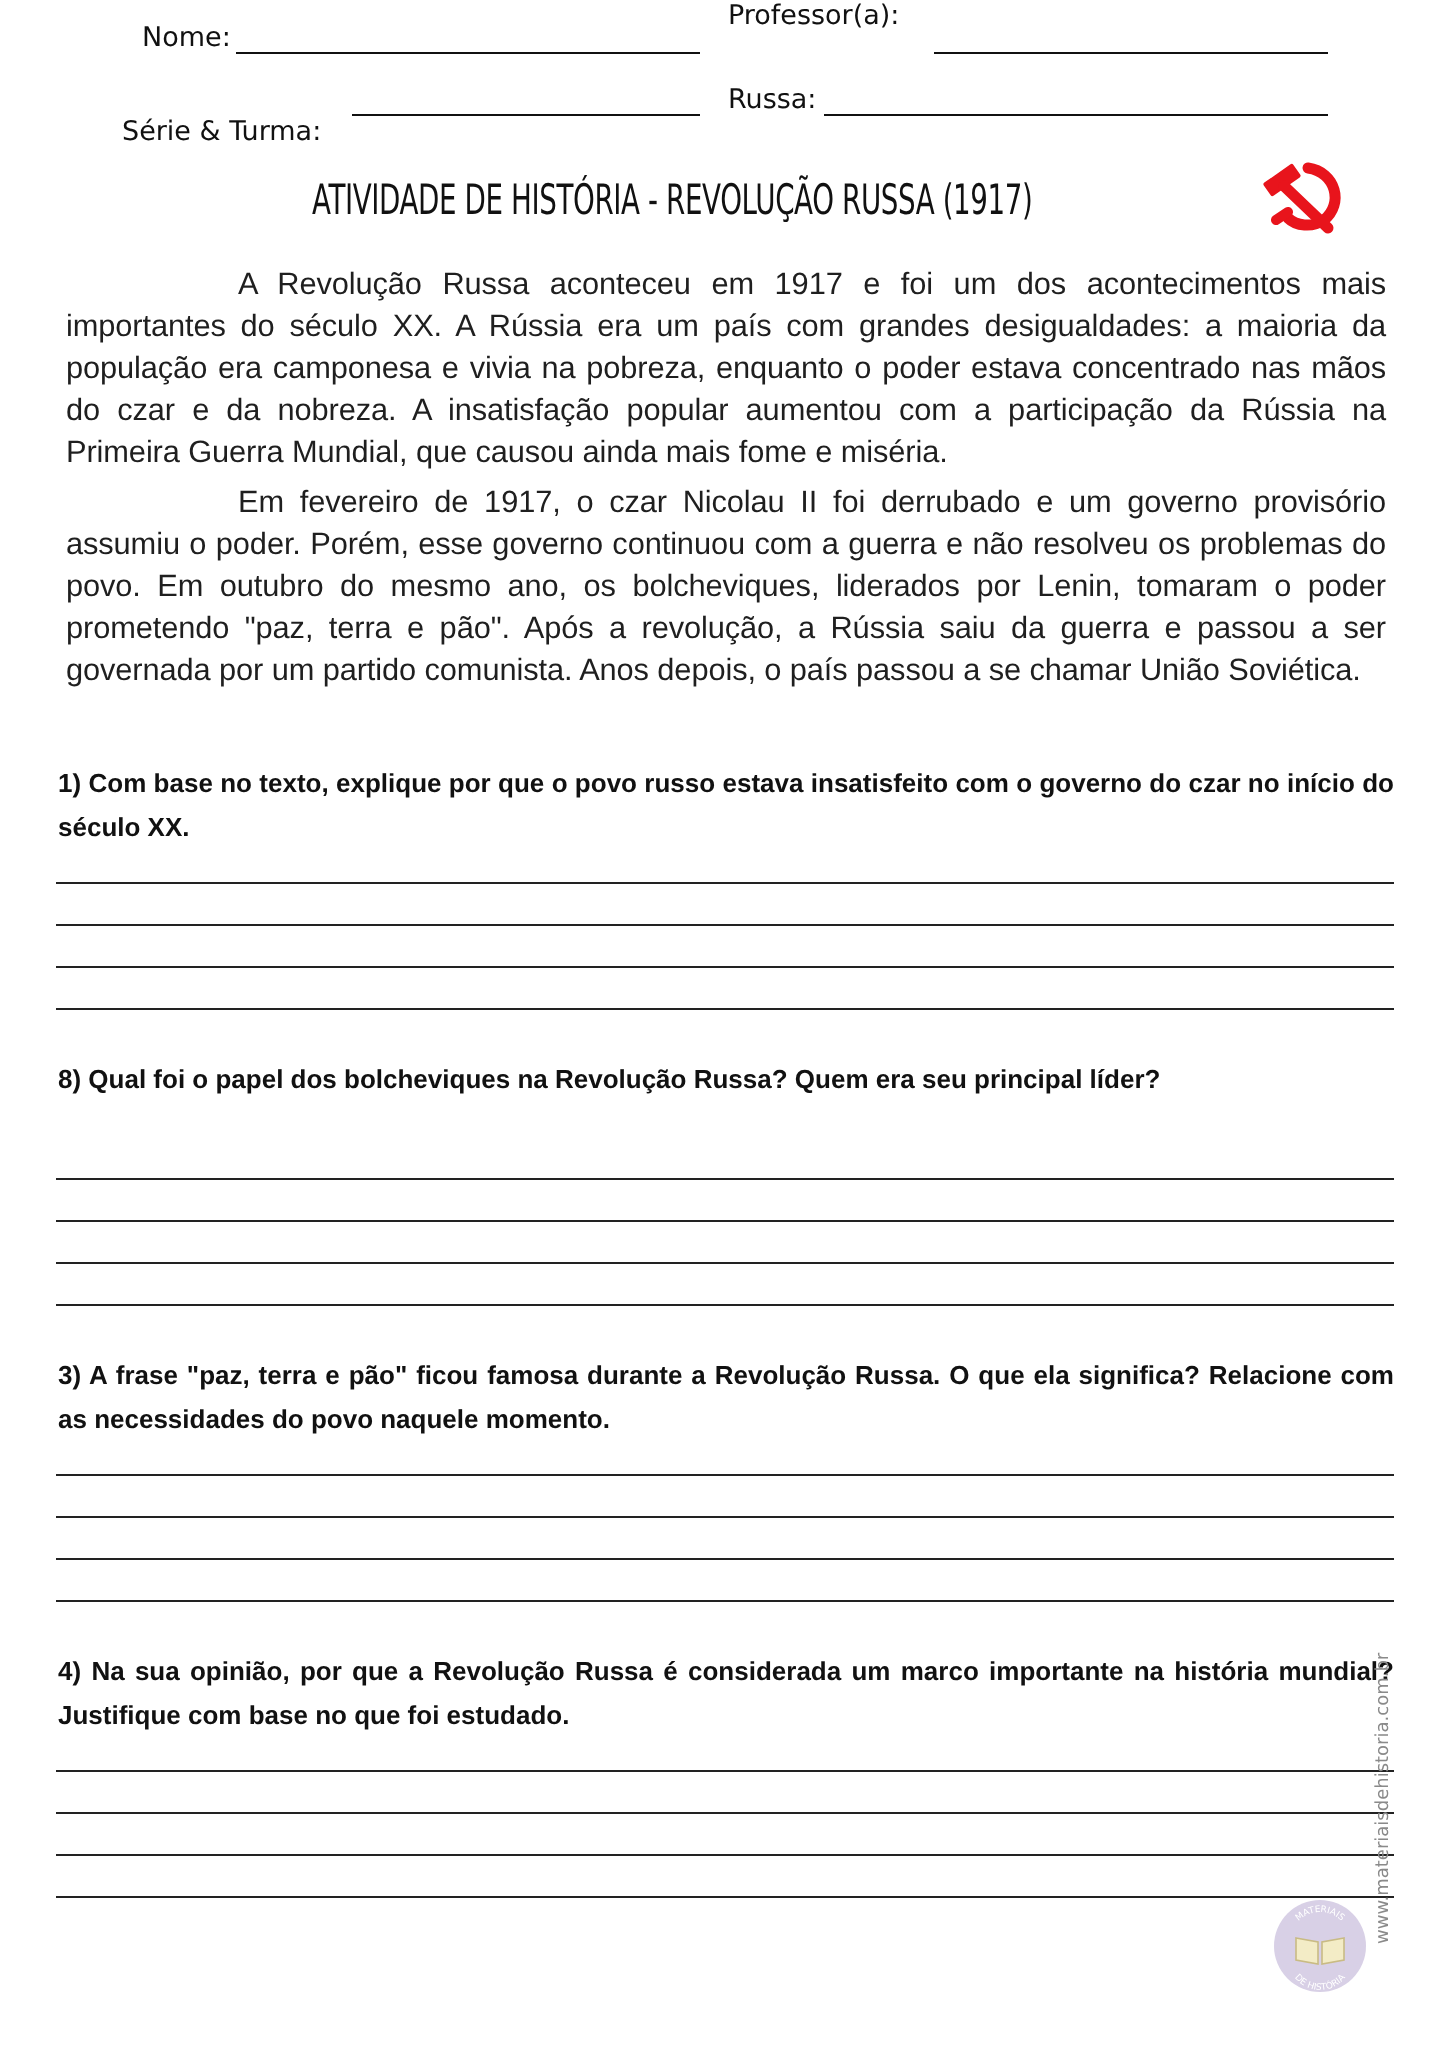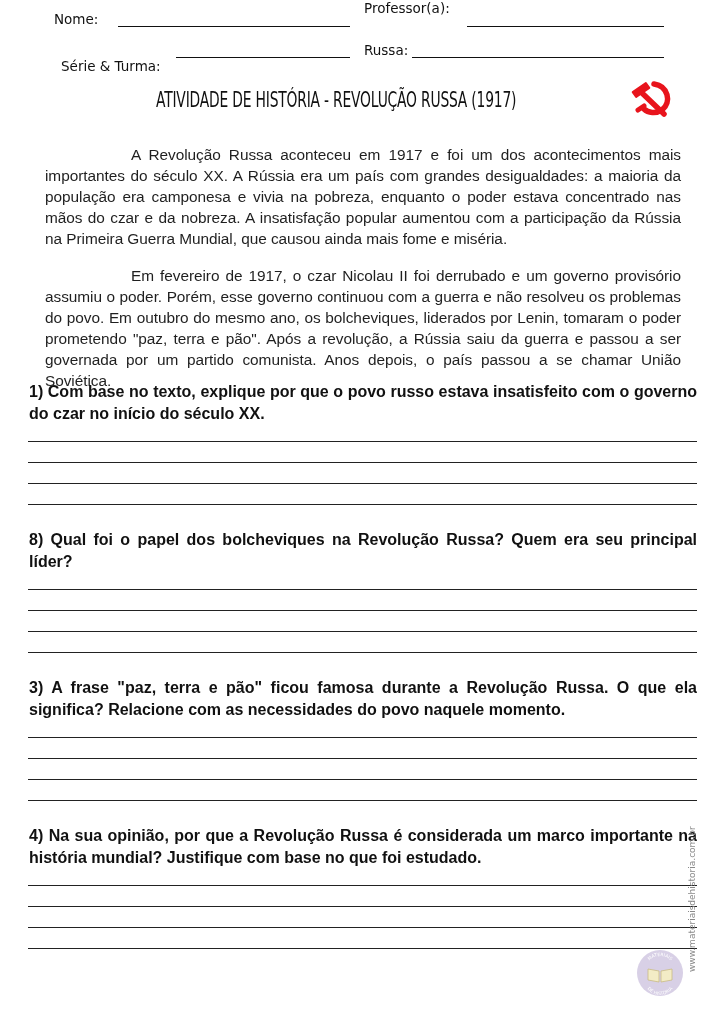--- a/index.html
+++ b/index.html
@@ -7,37 +7,37 @@
   .abs { position: absolute; }
   .hdr-label { font-family: "DejaVu Sans", sans-serif; font-size: 13.5px; color: #111; white-space: nowrap; }
   .hdr-line { height: 0; border-top: 1.6px solid #111; }
   .title {
     font-family: "DejaVu Sans", sans-serif; font-size: 21px; color: #111;
     transform: scaleX(0.66); transform-origin: left top; white-space: nowrap;
     letter-spacing: -0.3px; font-weight: normal;
   }
   .para {
     font-family: "Liberation Sans", sans-serif; font-size: 15.4px; line-height: 21px;
-    text-align: justify; color: #1f1f1f; margin: 16px; letter-spacing: -0.05px;
+    text-align: justify; color: #1f1f1f; margin: 4px; letter-spacing: -0.05px;
   }
   .para .indent { display: inline-block; width: 86px; }
   .question {
-    font-family: "Liberation Sans", sans-serif; font-weight: bold; font-size: 16px;
+    font-family: "Liberation Sans", sans-serif; font-weight: bold; font-size: 13px;
     line-height: 22px; text-align: justify; color: #111; margin: 0;
   }
   .answer-line { height: 0; border-top: 1.4px solid #222; left: 28px; width: 669px; }
   .watermark {
     font-family: "DejaVu Sans", sans-serif; font-size: 9px; color: #8a8a8a;
     transform: rotate(-90deg); transform-origin: left top; white-space: nowrap;
   }
 </style>
 </head>
 <body>
 
-<div class="abs hdr-label" style="left:54px; top:11px;">Nome:</div>
+<div class="abs hdr-label" style="left:71px; top:11px;">Nome:</div>
 <div class="abs hdr-line" style="left:118px; top:26px; width:232px;"></div>
 
 <div class="abs hdr-label" style="left:364px; top:0;">Professor(a):</div>
 <div class="abs hdr-line" style="left:467px; top:26px; width:197px;"></div>
 
 <div class="abs hdr-label" style="left:61px; top:42px;margin-top:16px;">Série &amp; Turma:</div>
 <div class="abs hdr-line" style="left:176px; top:57px; width:174px;"></div>
 
 <div class="abs hdr-label" style="left:364px; top:42px;">Russa:</div>
 <div class="abs hdr-line" style="left:412px; top:57px; width:252px;"></div>

